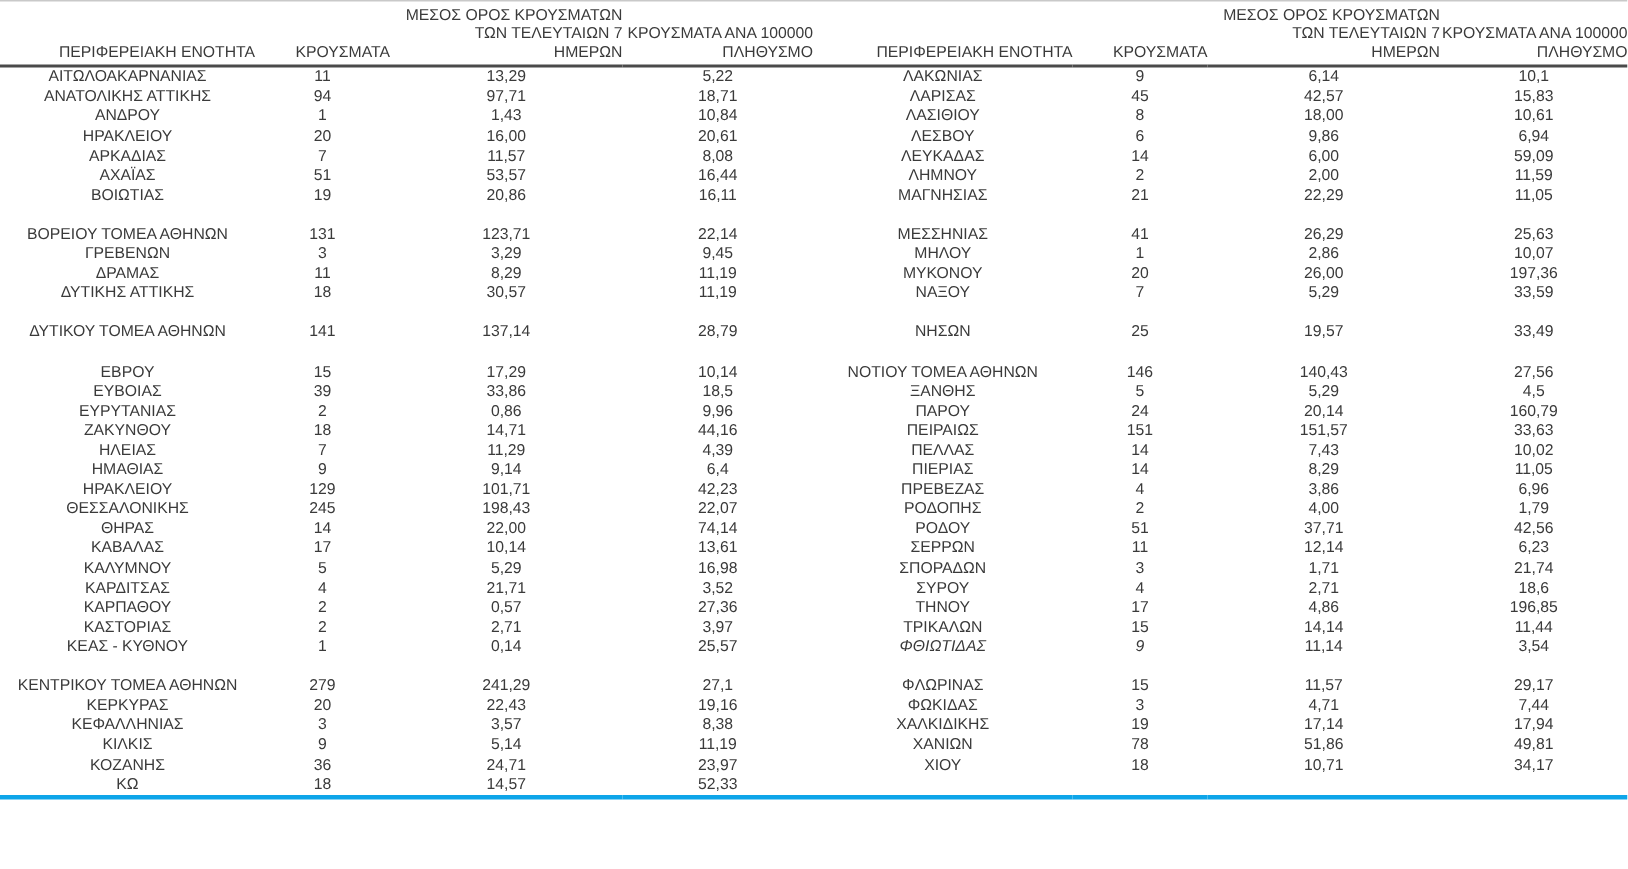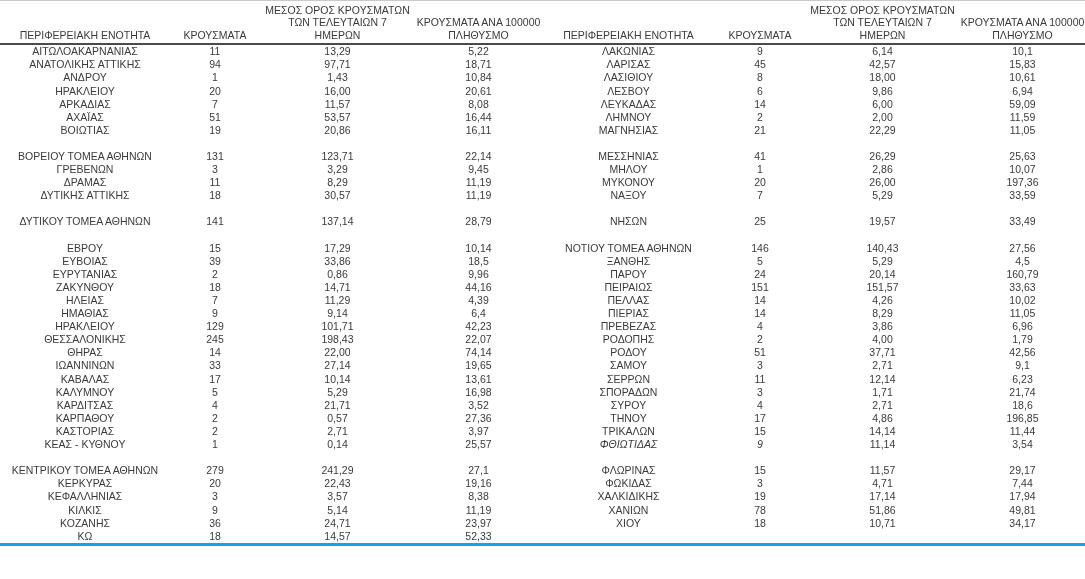--- a/index.html
+++ b/index.html
@@ -7,21 +7,21 @@
     width:1085px;height:579px;background:#ffffff;
     font-family:"Liberation Sans","DejaVu Sans",sans-serif;
     color:#3a3a3a;position:relative;overflow:hidden;
   }
   .top-rule{position:absolute;top:0;left:0;width:1085px;height:1px;background:#c9c9c9;}
   table.report{
     border-collapse:collapse;table-layout:fixed;width:1085px;margin-top:1px;
   }
   th{
     font-weight:normal;font-size:10.5px;line-height:12.4px;
-    vertical-align:bottom;text-align:center;padding:3px 0 2px 0;
+    vertical-align:bottom;text-align:right;padding:3px 0 2px 0;
     white-space:pre-line;border-bottom:2px solid #4a4a4a;overflow:visible;
   }
   td{
     font-size:10.5px;height:13.1px;line-height:13.1px;text-align:center;
     padding:0;white-space:nowrap;overflow:visible;
   }
   tbody tr:last-child td{border-bottom:3px solid #0ea5e9;}
   td.it{font-style:italic;}
 </style>
 </head>
@@ -249,21 +249,21 @@
         <td>151,57</td>
         <td>33,63</td>
       </tr>
       <tr>
         <td>ΗΛΕΙΑΣ</td>
         <td>7</td>
         <td>11,29</td>
         <td>4,39</td>
         <td>ΠΕΛΛΑΣ</td>
         <td>14</td>
-        <td>4,26</td>
+        <td>7,43</td>
         <td>10,02</td>
       </tr>
       <tr>
         <td>ΗΜΑΘΙΑΣ</td>
         <td>9</td>
         <td>9,14</td>
         <td>6,4</td>
         <td>ΠΙΕΡΙΑΣ</td>
         <td>14</td>
         <td>8,29</td>
@@ -293,30 +293,20 @@
         <td>ΘΗΡΑΣ</td>
         <td>14</td>
         <td>22,00</td>
         <td>74,14</td>
         <td>ΡΟΔΟΥ</td>
         <td>51</td>
         <td>37,71</td>
         <td>42,56</td>
       </tr>
       <tr>
-        <td>ΙΩΑΝΝΙΝΩΝ</td>
-        <td>33</td>
-        <td>27,14</td>
-        <td>19,65</td>
-        <td>ΣΑΜΟΥ</td>
-        <td>3</td>
-        <td>2,71</td>
-        <td>9,1</td>
-      </tr>
-      <tr>
         <td>ΚΑΒΑΛΑΣ</td>
         <td>17</td>
         <td>10,14</td>
         <td>13,61</td>
         <td>ΣΕΡΡΩΝ</td>
         <td>11</td>
         <td>12,14</td>
         <td>6,23</td>
       </tr>
       <tr>

